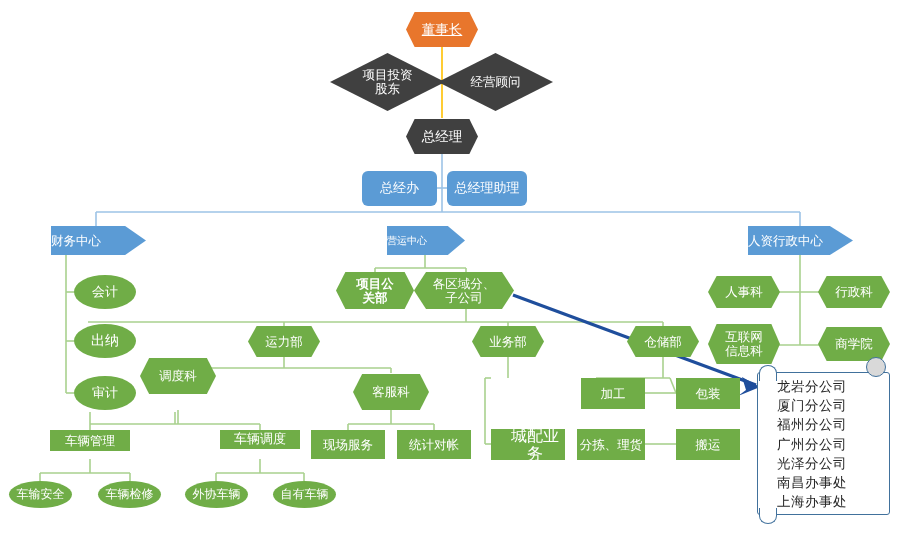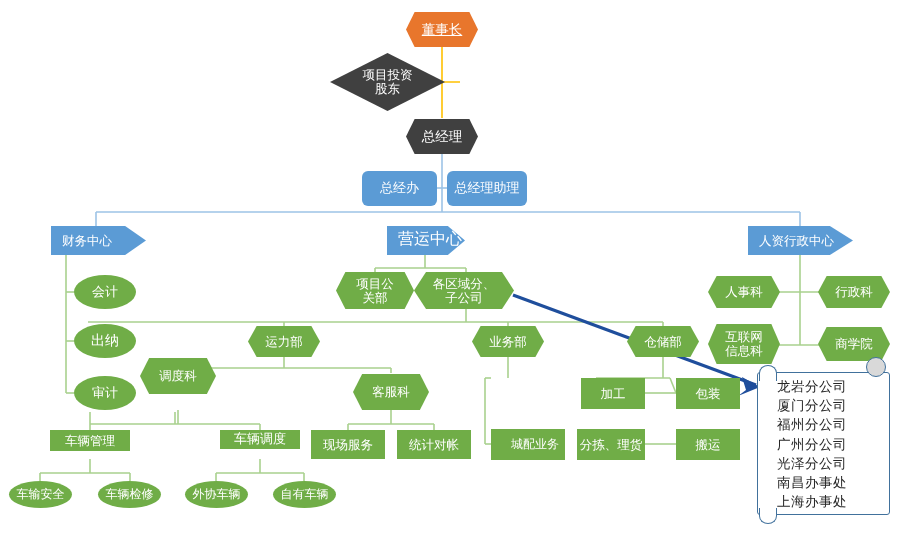--- a/index.html
+++ b/index.html
@@ -9,21 +9,21 @@
   svg.lines{position:absolute;left:0;top:0;width:900px;height:534px;pointer-events:none;}
 
   .node{position:absolute;box-sizing:border-box;display:flex;align-items:center;
         justify-content:center;text-align:center;color:#ffffff;line-height:1.12;
         white-space:pre-line;}
 
   
   .hexflat{clip-path:polygon(12% 0,88% 0,100% 50%,88% 100%,12% 100%,0 50%);}
   .diamond{clip-path:polygon(50% 0,100% 50%,50% 100%,0 50%);}
   .chevron{clip-path:polygon(0 0,78% 0,100% 50%,78% 100%,0 100%);
-           justify-content:flex-start;padding-left:11px;}
+           justify-content:flex-start;padding-left:0;}
   .ellipse{border-radius:50%;}
   .rect{border-radius:0;}
   .roundrect{border-radius:6px;}
 
   
   .c-orange{background:#E8762C;text-decoration:underline;}
   .c-yellow{background:#404040;}
   .c-blue{background:#5B9BD5;}
   .c-green{background:#70AD47;}
 
@@ -127,53 +127,56 @@
   </svg>
 
   <div class="node hexflat c-orange" style="left:406px;top:12px;width:72px;height:35px;font-size:13.5px;">
     <span>董事长</span>
   </div>
 
   <div class="node diamond c-yellow" style="left:330px;top:53px;width:115px;height:58px;font-size:12.5px;">
     <span>项目投资
 股东</span>
   </div>
+  <div class="node diamond c-yellow" style="left:438px;top:53px;width:115px;height:58px;font-size:12.5px;">
+    <span>经营顾问</span>
+  </div>
 
   <div class="node hexflat c-yellow" style="left:406px;top:119px;width:72px;height:35px;font-size:13.5px;">
     <span>总经理</span>
   </div>
 
   <div class="node roundrect c-blue" style="left:362px;top:171px;width:75px;height:35px;font-size:13px;">
     <span>总经办</span>
   </div>
   <div class="node roundrect c-blue" style="left:447px;top:171px;width:80px;height:35px;font-size:13px;">
     <span>总经理助理</span>
   </div>
 
   <div class="node chevron c-blue" style="left:51px;top:226px;width:95px;height:29px;font-size:12.5px;">
     <span>财务中心</span>
   </div>
-  <div class="node chevron c-blue" style="left:387px;top:226px;width:78px;height:29px;font-size:16px;font-family:Liberation Mono, monospace;">
+  <div class="node chevron c-blue" style="left:387px;top:226px;width:78px;height:29px;font-size:10px;">
     <span>营运中心</span>
   </div>
   <div class="node chevron c-blue" style="left:748px;top:226px;width:105px;height:29px;font-size:12.5px;">
     <span>人资行政中心</span>
   </div>
 
   <div class="node ellipse c-green" style="left:74px;top:275px;width:62px;height:34px;font-size:13px;">
     <span>会计</span>
   </div>
   <div class="node ellipse c-green" style="left:74px;top:324px;width:62px;height:34px;font-size:14px;">
     <span>出纳</span>
   </div>
   <div class="node ellipse c-green" style="left:74px;top:376px;width:62px;height:34px;font-size:13px;">
     <span>审计</span>
   </div>
 
-  <div class="node hexflat c-green" style="left:336px;top:272px;width:78px;height:37px;font-size:12.5px;">
+  <div class="node hexflat c-green" style="left:336px;top:272px;width:78px;height:37px;font-size:12.5px;font-weight:bold;">
     <span>项目公
 关部</span>
   </div>
   <div class="node hexflat c-green" style="left:414px;top:272px;width:100px;height:37px;font-size:12.5px;">
     <span>各区域分、
 子公司</span>
   </div>
 
   <div class="node hexflat c-green" style="left:248px;top:326px;width:72px;height:31px;font-size:12.5px;">
     <span>运力部</span>
@@ -213,21 +216,21 @@
     <span>自有车辆</span>
   </div>
 
   <div class="node rect c-green" style="left:311px;top:430px;width:74px;height:29px;font-size:12.5px;">
     <span>现场服务</span>
   </div>
   <div class="node rect c-green" style="left:397px;top:430px;width:74px;height:29px;font-size:12.5px;">
     <span>统计对帐</span>
   </div>
 
-  <div class="node rect c-green" style="left:491px;top:429px;width:74px;height:31px;font-size:12px;padding-left:14px;">
+  <div class="node rect c-green" style="left:491px;top:429px;width:74px;height:31px;font-size:16px;padding-left:14px;">
     <span>城配业务</span>
   </div>
 
   <div class="node rect c-green" style="left:581px;top:378px;width:64px;height:31px;font-size:12.5px;">
     <span>加工</span>
   </div>
   <div class="node rect c-green" style="left:676px;top:378px;width:64px;height:31px;font-size:12.5px;">
     <span>包装</span>
   </div>
   <div class="node rect c-green" style="left:577px;top:429px;width:68px;height:31px;font-size:12.5px;">

